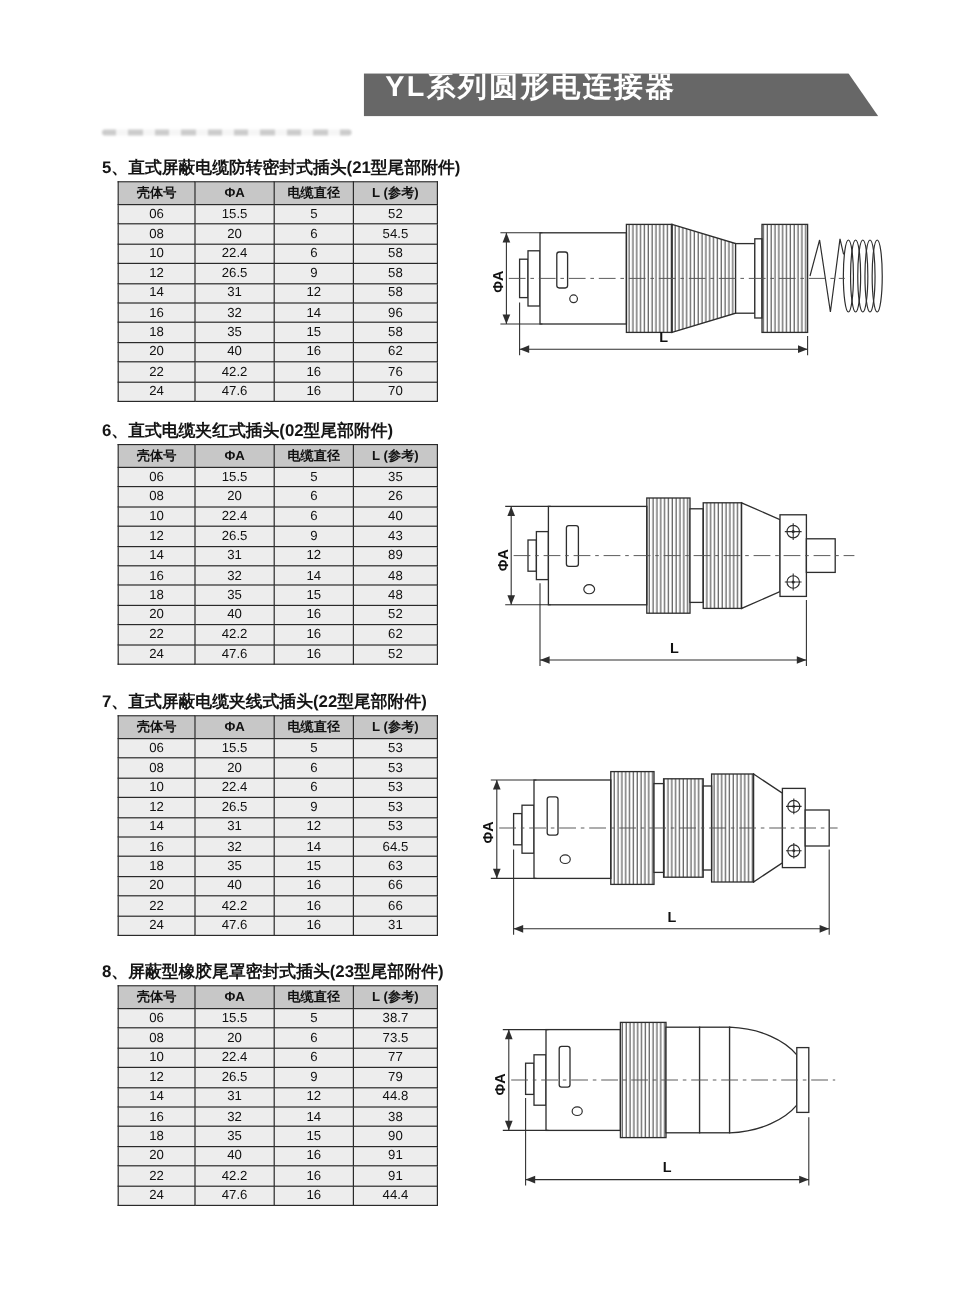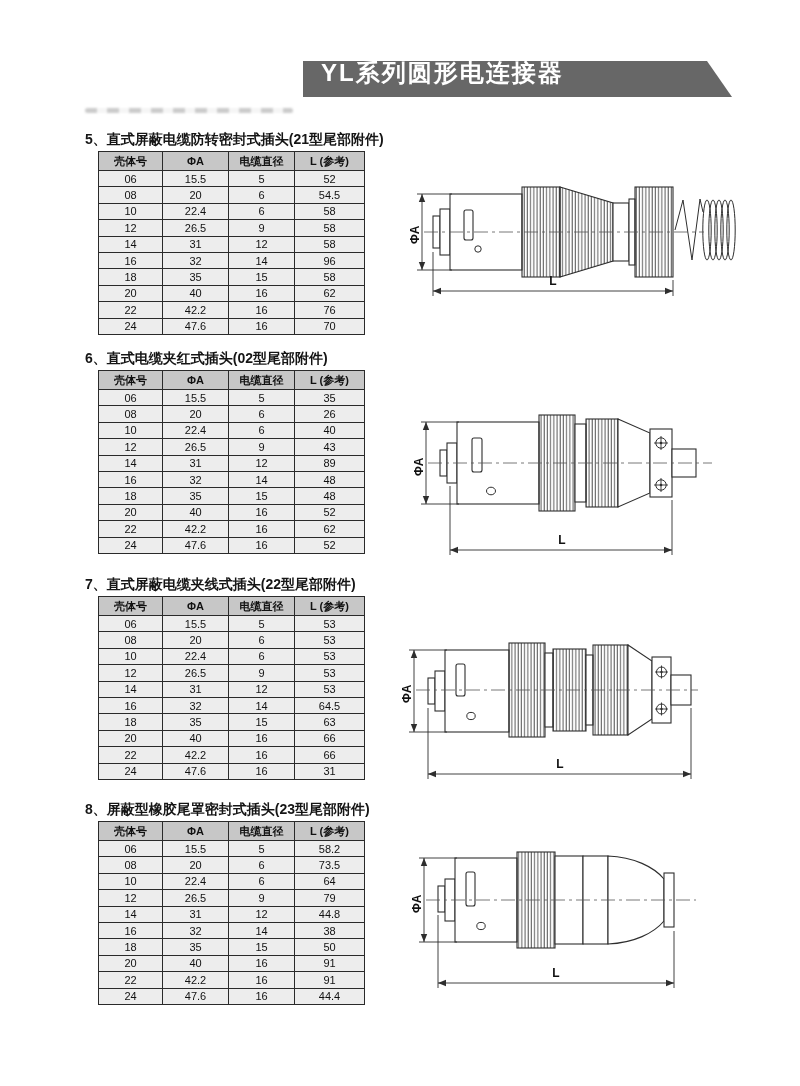--- a/index.html
+++ b/index.html
@@ -440,33 +440,33 @@
           <th>ΦA</th>
           <th>电缆直径</th>
           <th>L (参考)</th>
         </tr>
       </thead>
       <tbody>
         <tr>
           <td>06</td>
           <td>15.5</td>
           <td>5</td>
-          <td>58.2</td>
+          <td>38.7</td>
         </tr>
         <tr>
           <td>08</td>
           <td>20</td>
           <td>6</td>
           <td>73.5</td>
         </tr>
         <tr>
           <td>10</td>
           <td>22.4</td>
           <td>6</td>
-          <td>64</td>
+          <td>77</td>
         </tr>
         <tr>
           <td>12</td>
           <td>26.5</td>
           <td>9</td>
           <td>79</td>
         </tr>
         <tr>
           <td>14</td>
           <td>31</td>
@@ -476,21 +476,21 @@
         <tr>
           <td>16</td>
           <td>32</td>
           <td>14</td>
           <td>38</td>
         </tr>
         <tr>
           <td>18</td>
           <td>35</td>
           <td>15</td>
-          <td>50</td>
+          <td>90</td>
         </tr>
         <tr>
           <td>20</td>
           <td>40</td>
           <td>16</td>
           <td>91</td>
         </tr>
         <tr>
           <td>22</td>
           <td>42.2</td>

